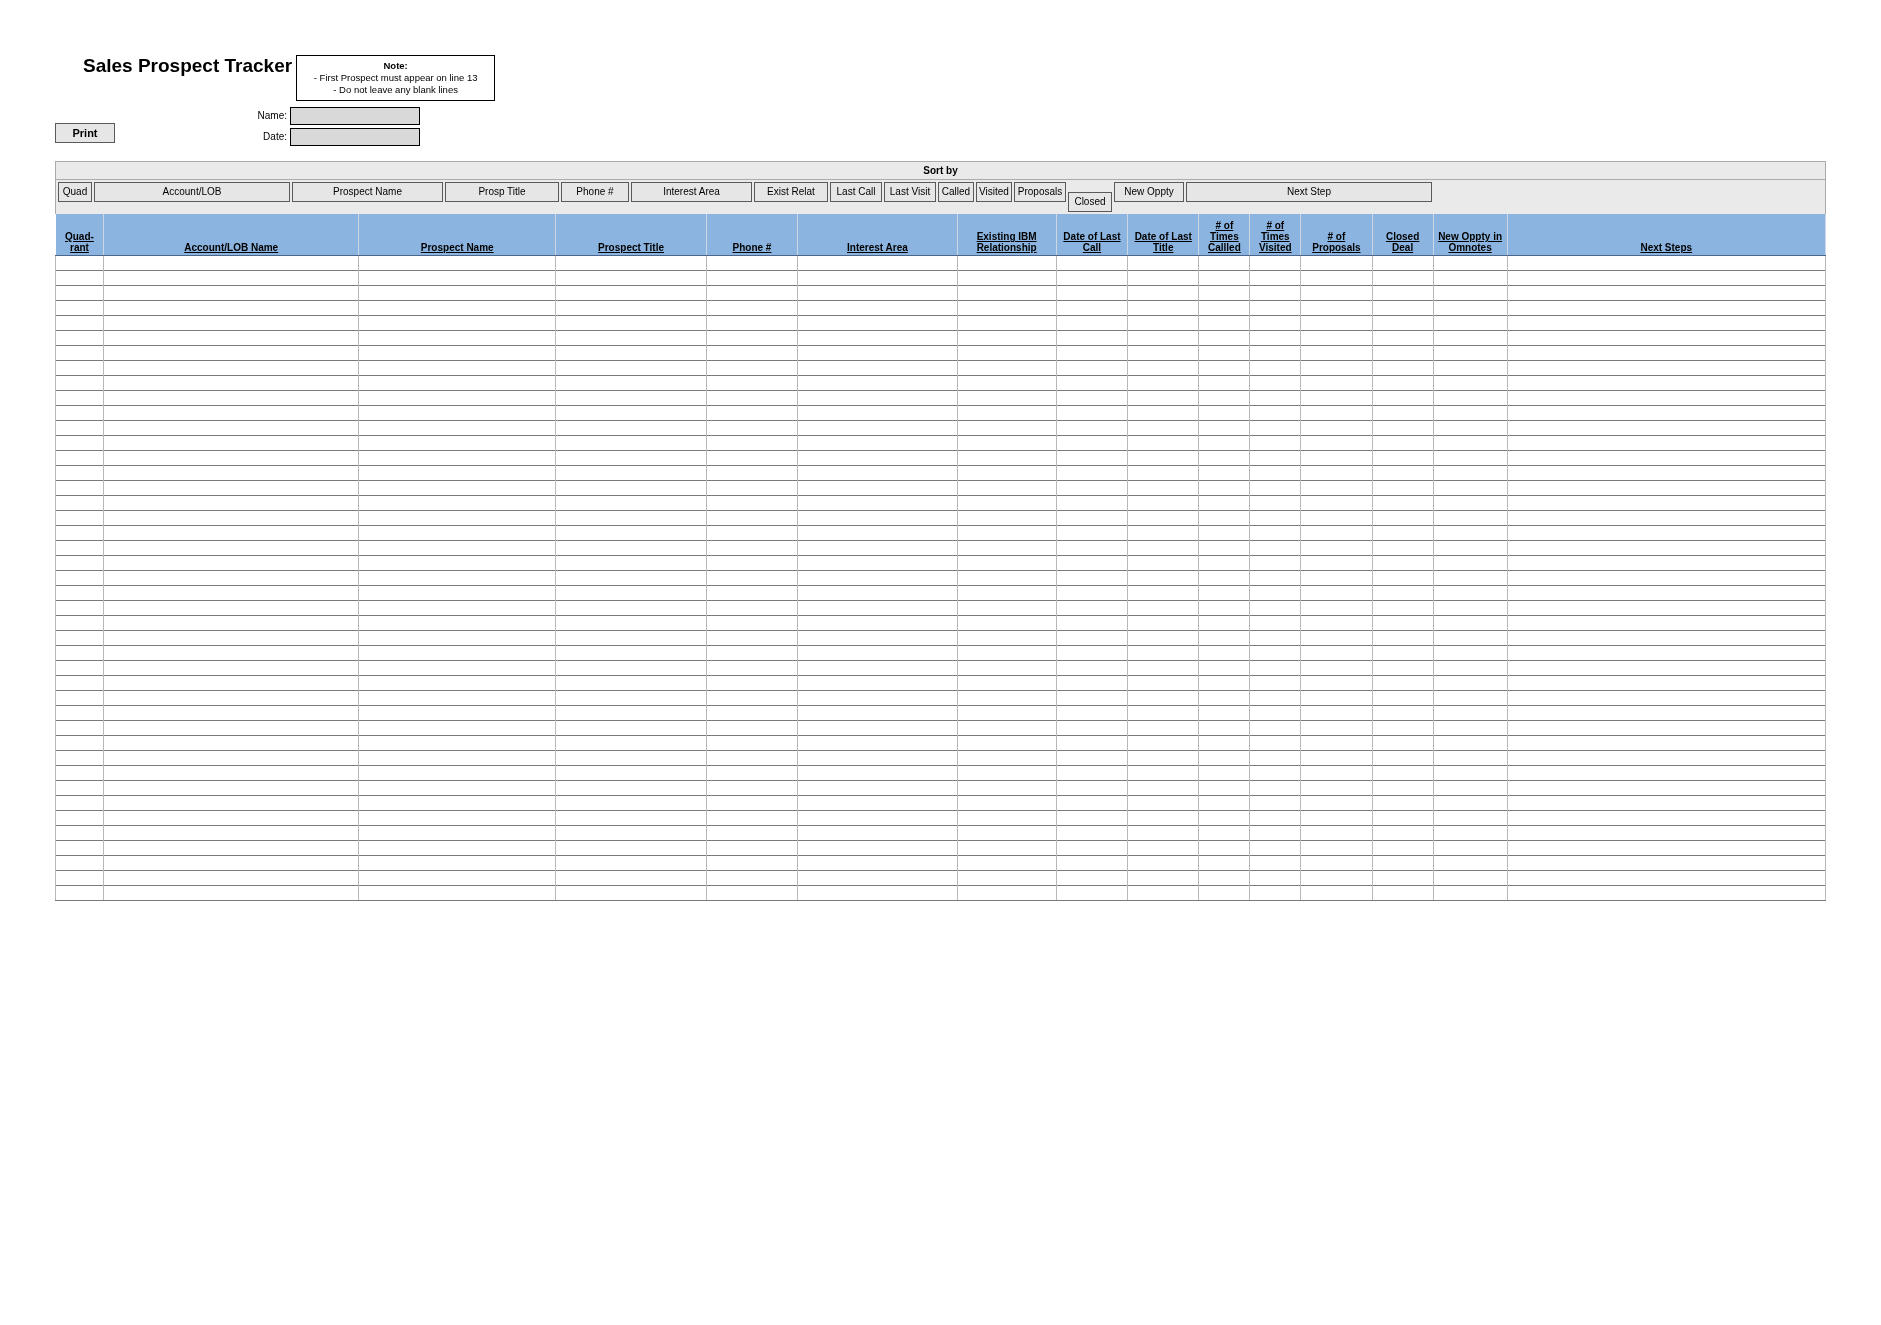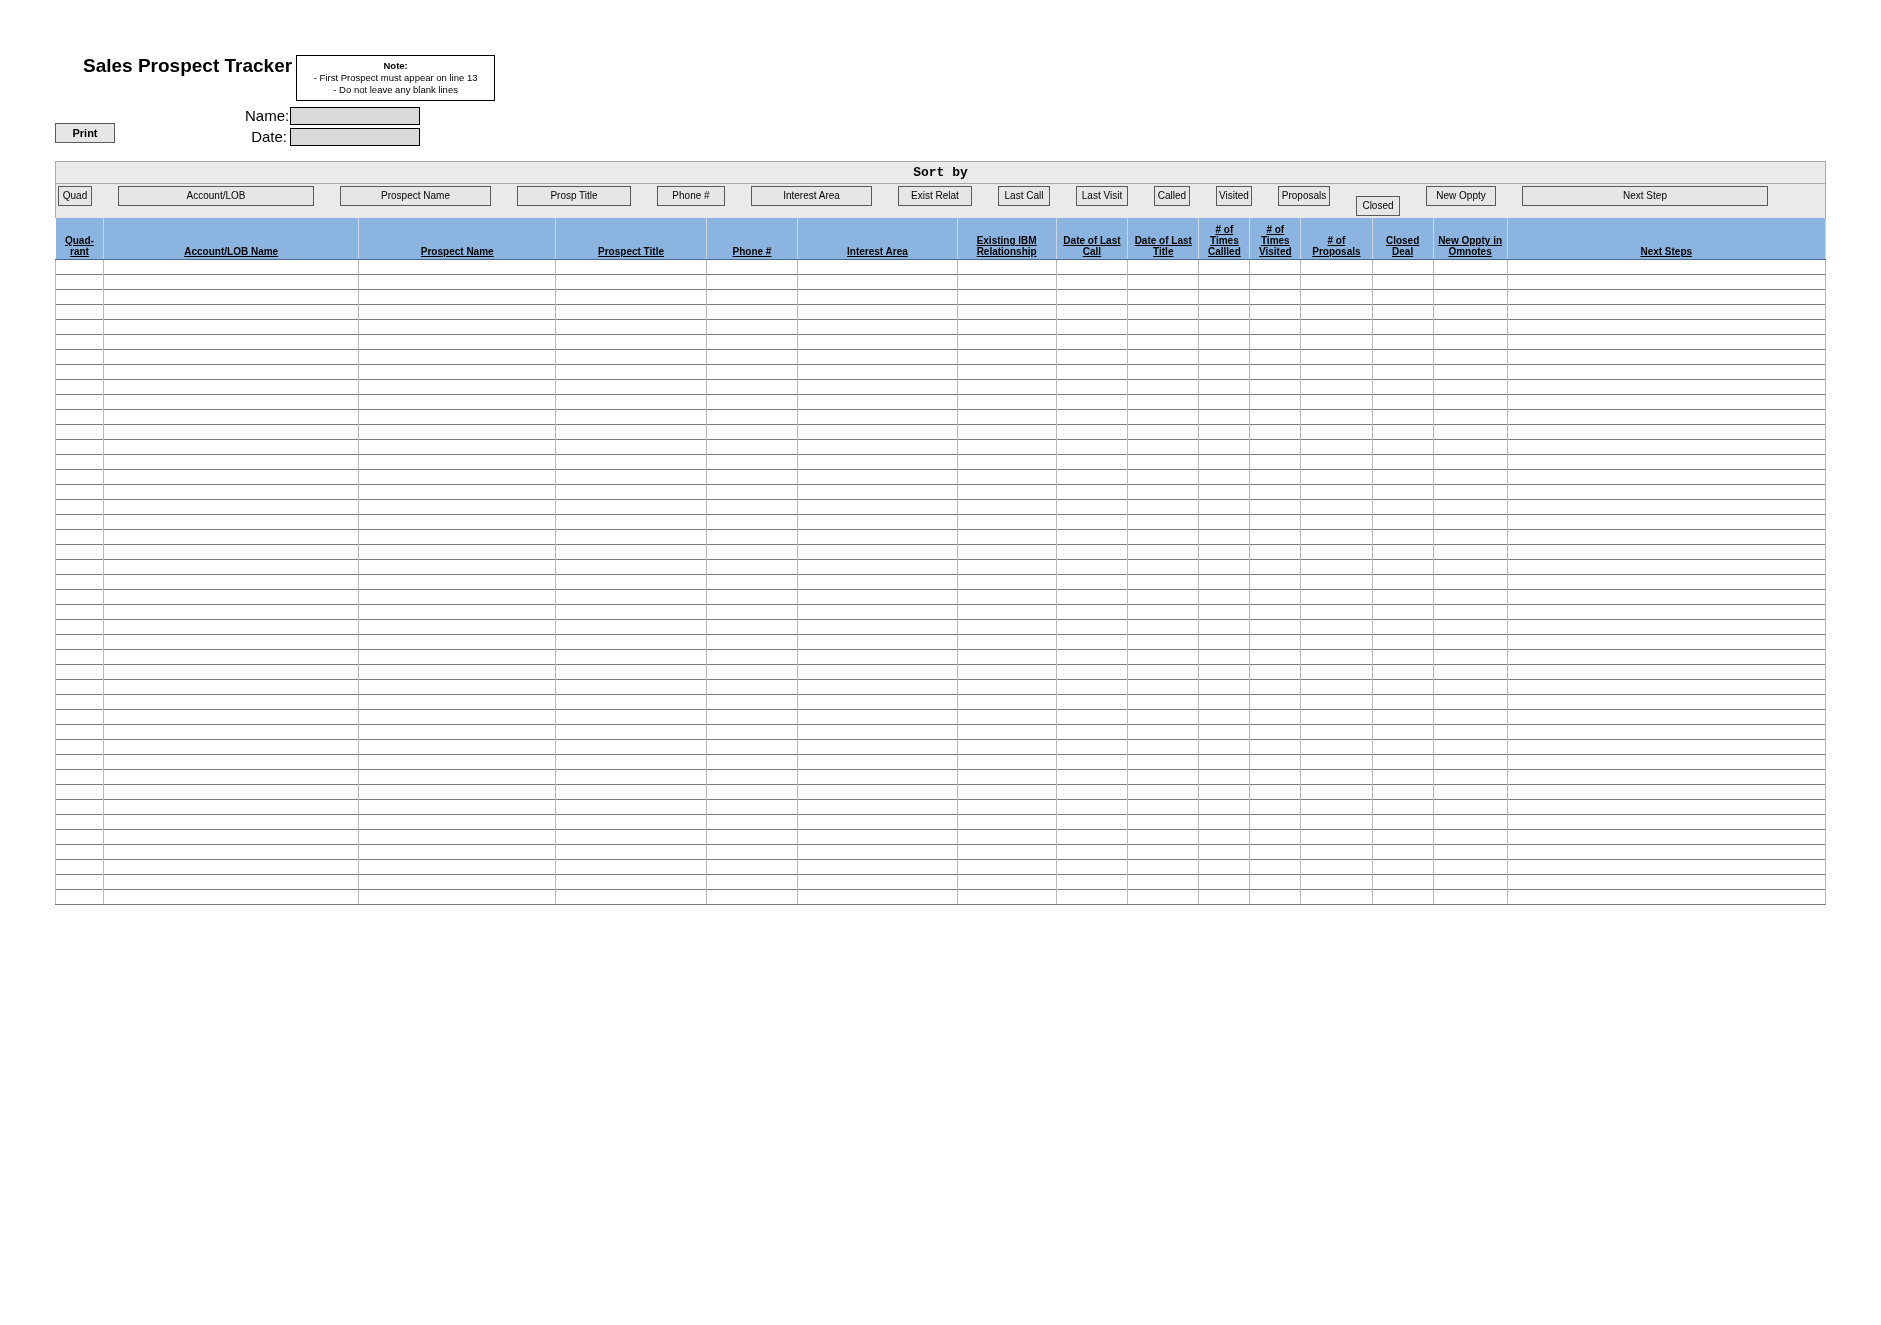--- a/index.html
+++ b/index.html
@@ -55,45 +55,43 @@
     margin-left: 130px;
   }
   .meta-row {
     display: flex;
     align-items: center;
     margin-bottom: 3px;
   }
   .meta-row .lbl {
     width: 45px;
     text-align: right;
-    font-size: 15px;
+    font-size: 10px;
     padding-right: 3px;
   }
   .meta-row .fld {
     width: 130px;
     height: 18px;
     border: 1px solid #000;
     background: #d9d9d9;
   }
   .sort-bar {
     border: 1px solid #aaa;
     border-bottom: none;
     background: #eaeaea;
   }
   .sort-title-row {
     text-align: center;
-    font-size: 13px;
+    font-size: 10px;
     font-weight: bold;
     padding: 3px 0;
     border-bottom: 1px solid #aaa;
-    font-family: Liberation Mono, monospace;
   }
   .sort-buttons-row {
     display: flex;
-    gap: 24px;
   }
   .sort-btn {
     border: 1px solid #5a5a5a;
     background: #e6e6e6;
     font-size: 10px;
     height: 20px;
     display: flex;
     align-items: center;
     justify-content: center;
     margin: 2px 0 2px 2px;

